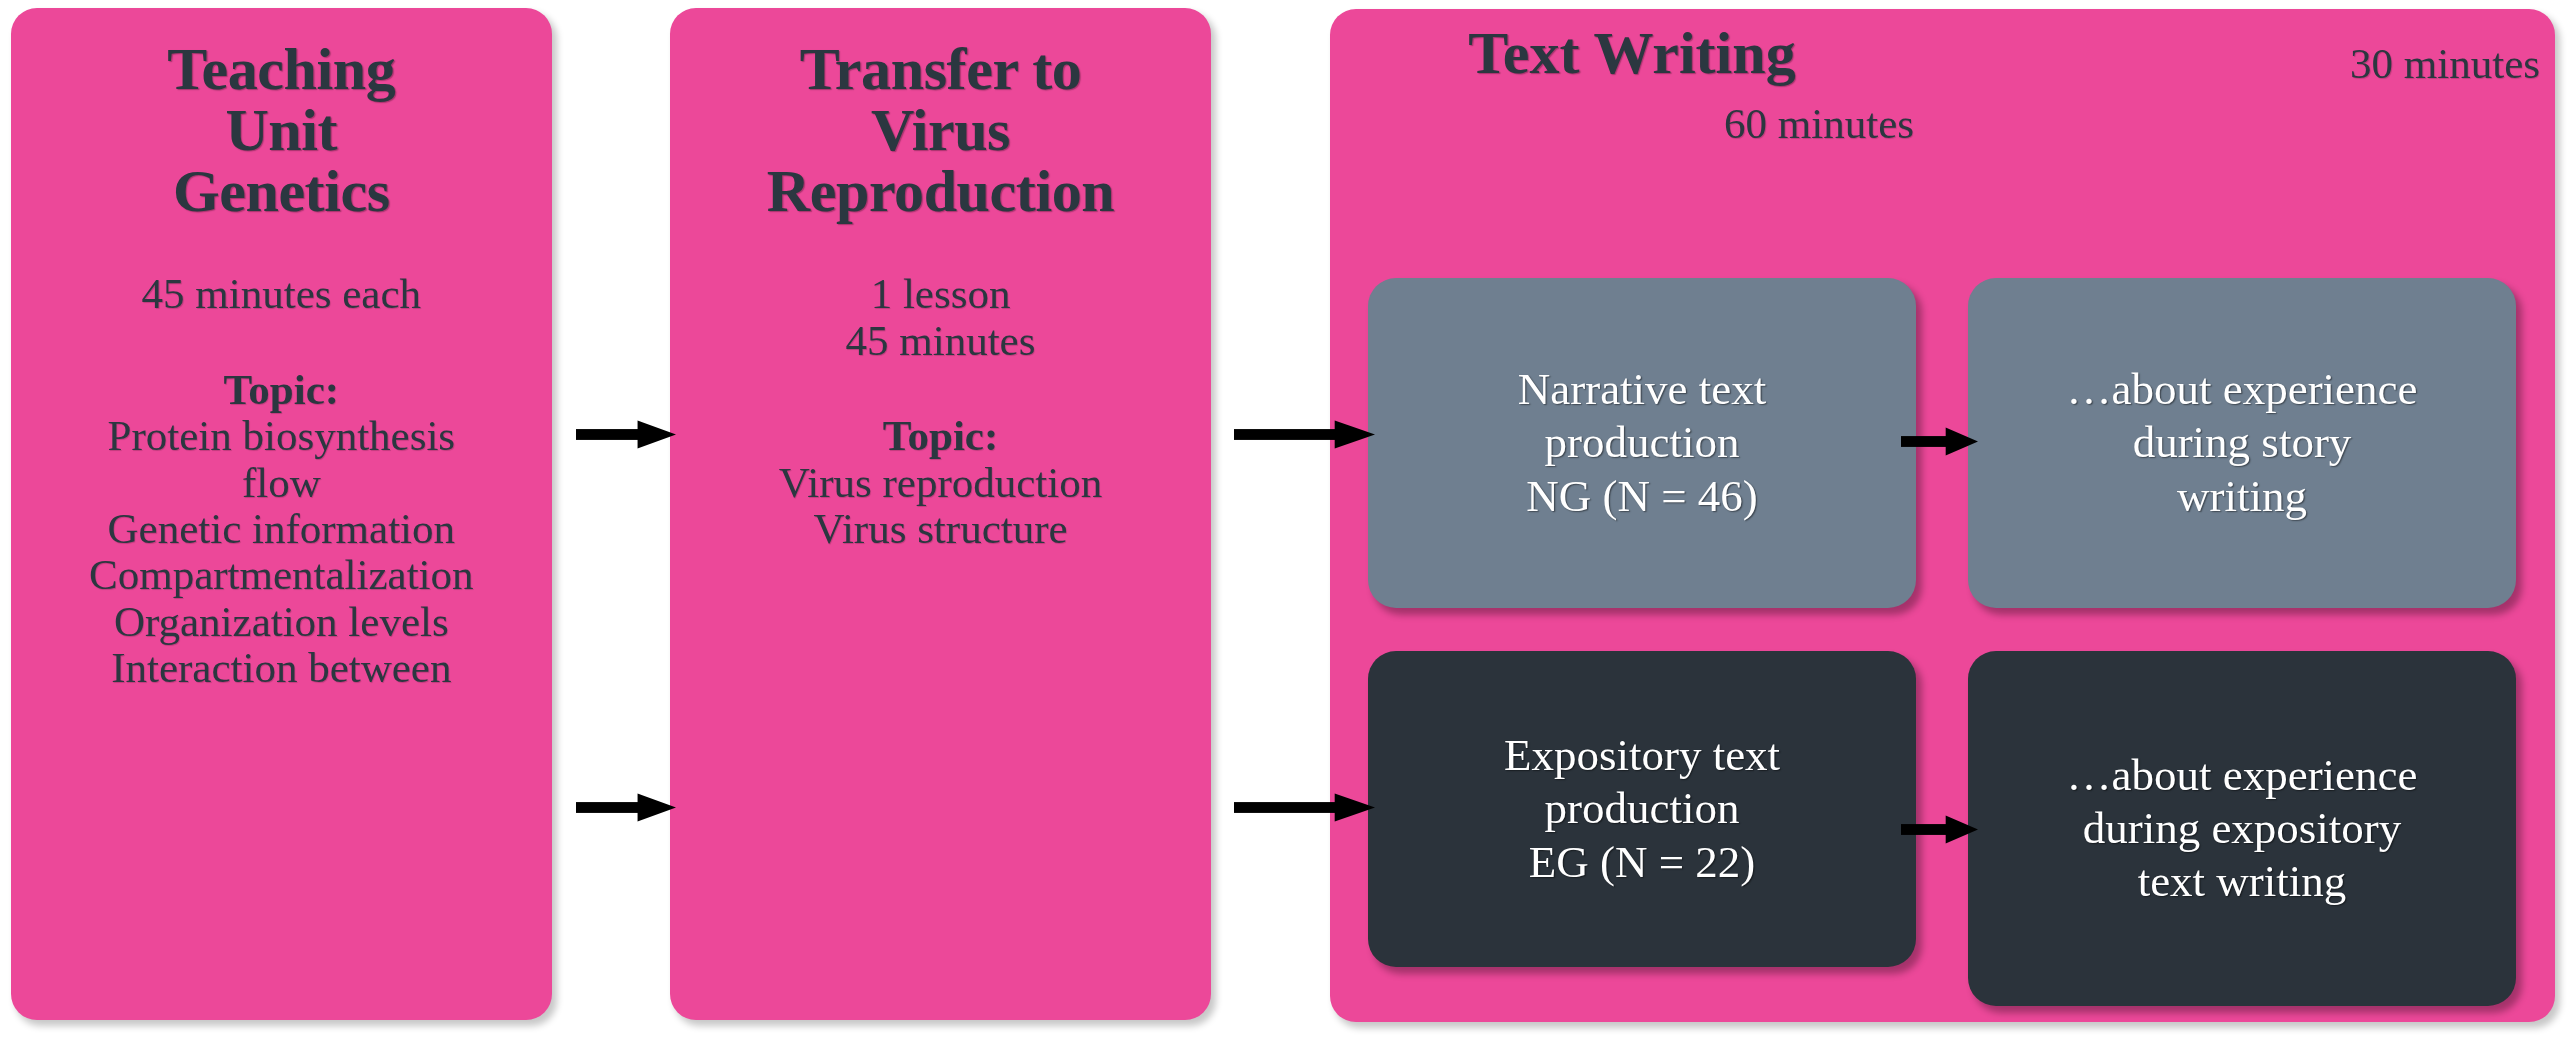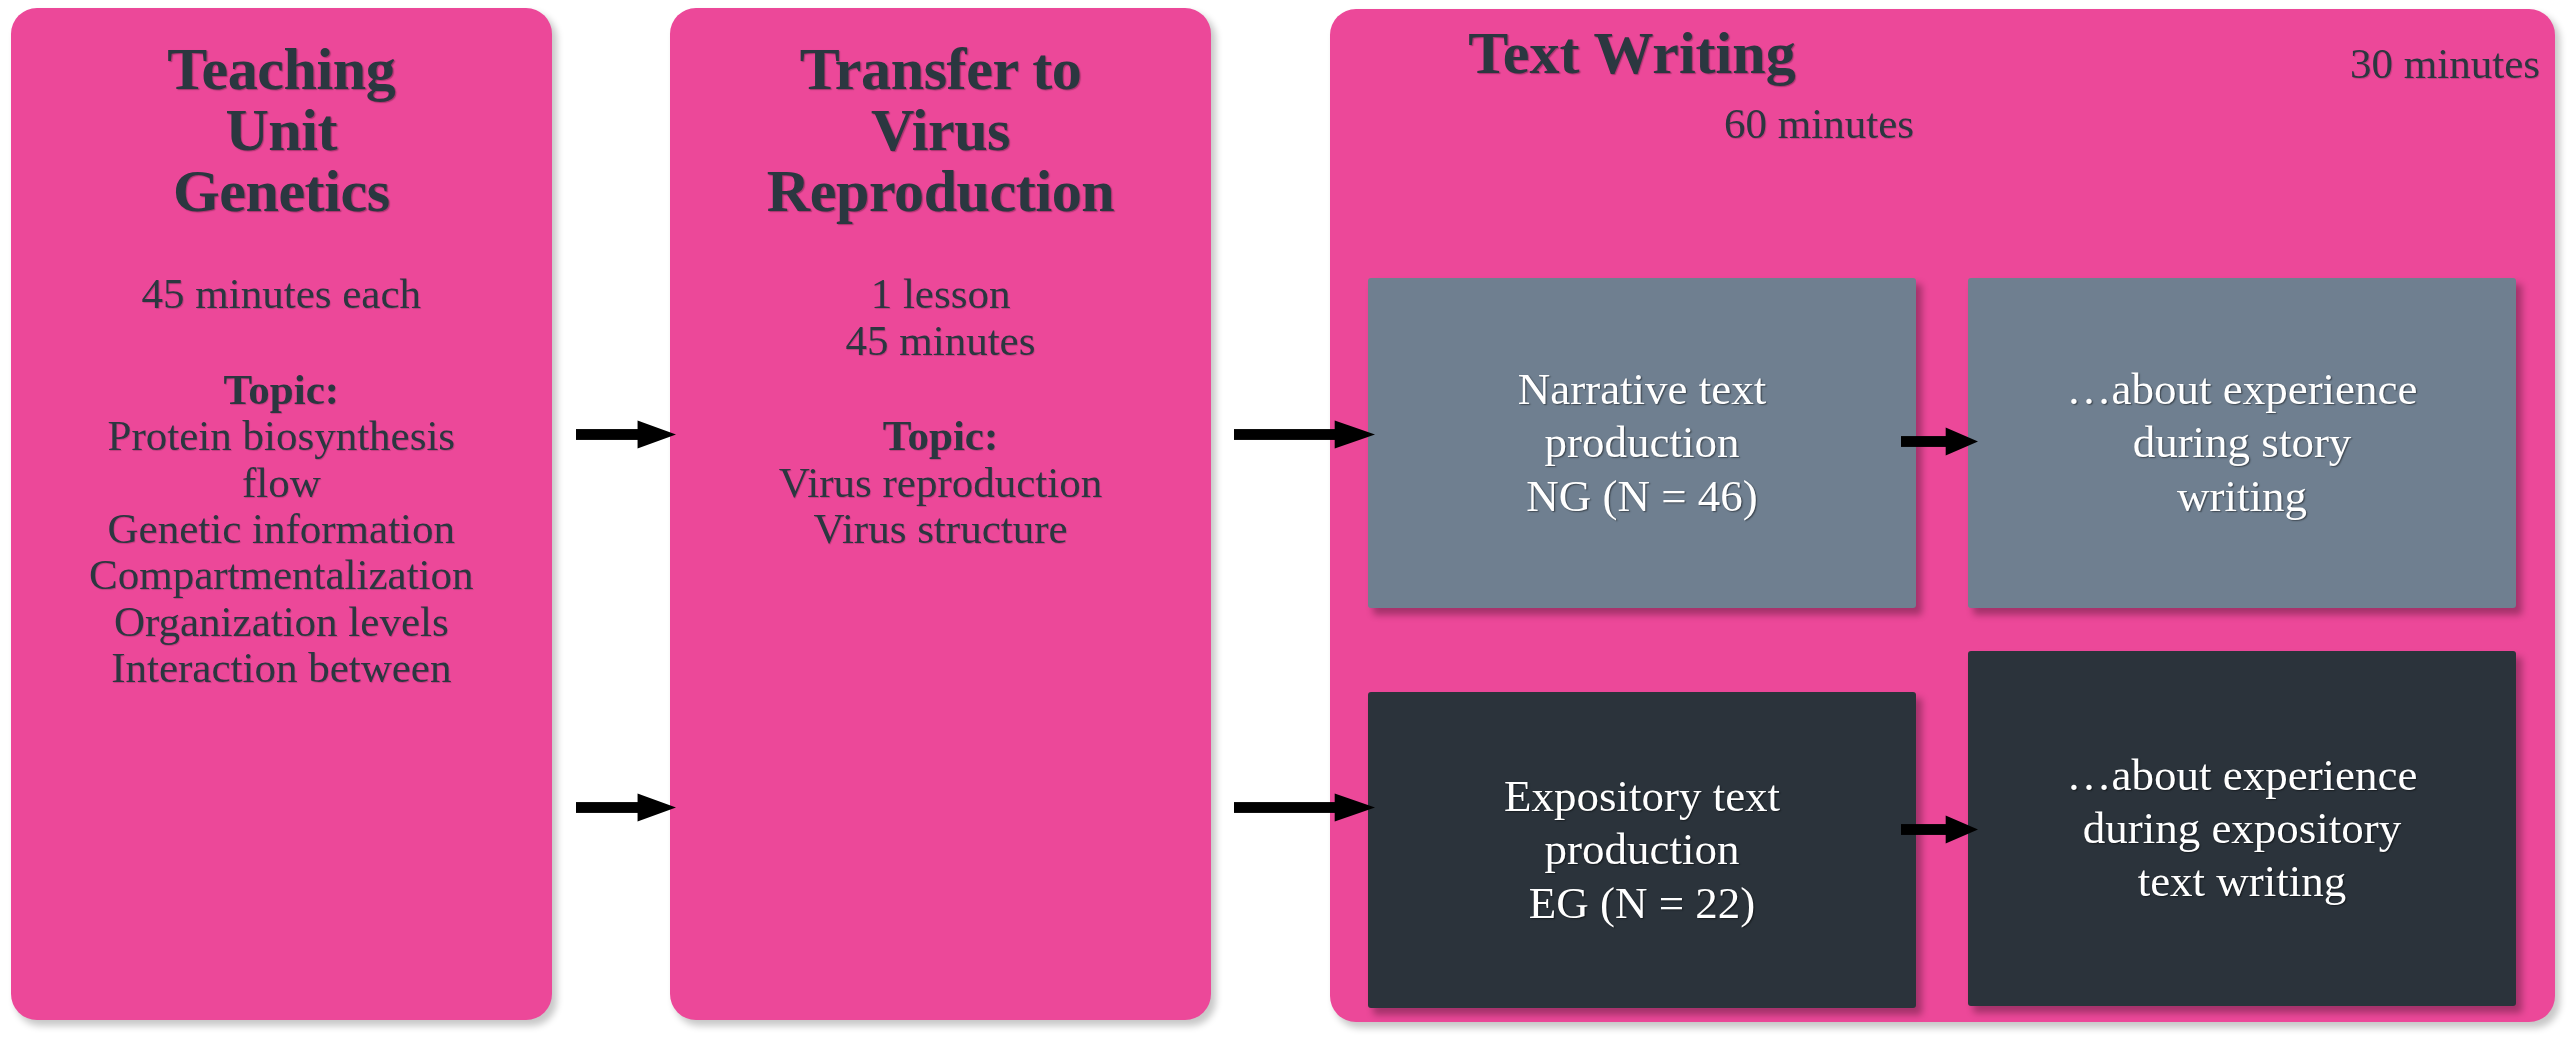--- a/index.html
+++ b/index.html
@@ -86,39 +86,39 @@
     text-shadow: 0.8px 0.8px 0.8px rgba(0,0,0,0.18);
     text-align: right;
   }
 
   #head-text-writing   { left: 1350px; top: 23px;  width: 564px; }
   #head-questionnaire  { left: 1930px; top: 23px;  width: 610px; }
 
   
   .card {
     position: absolute;
-    border-radius: 3px;
+    border-radius: 28px;
     box-shadow: 5.4px 6.2px 7.7px rgba(0,0,0,0.30);
     display: flex;
     align-items: center;
     justify-content: center;
     text-align: center;
     color: #ffffff;
     font-size: 45px;
     line-height: 1.18;
     box-sizing: border-box;
     padding: 7.7px 14px;
     text-shadow: 1.2px 1.2px 1.5px rgba(0,0,0,0.45);
   }
   .card.light { background: #6f7f90; }
   .card.dark  { background: #2b333b; }
 
   #card-narrative     { left: 1368px; top: 278px; width: 548px; height: 330px; }
   #card-q-story       { left: 1968px; top: 278px; width: 548px; height: 330px; }
-  #card-expository    { left: 1368px; top: 651px; width: 548px; height: 316px; margin-top: 41px; }
+  #card-expository    { left: 1368px; top: 651px; width: 548px; height: 316px; }
   #card-q-expository  { left: 1968px; top: 651px; width: 548px; height: 355px; }
 
   .card .lines { width: 100%; }
 
   
   .arrow {
     position: absolute;
     height: 31px;
     display: block;
   }

